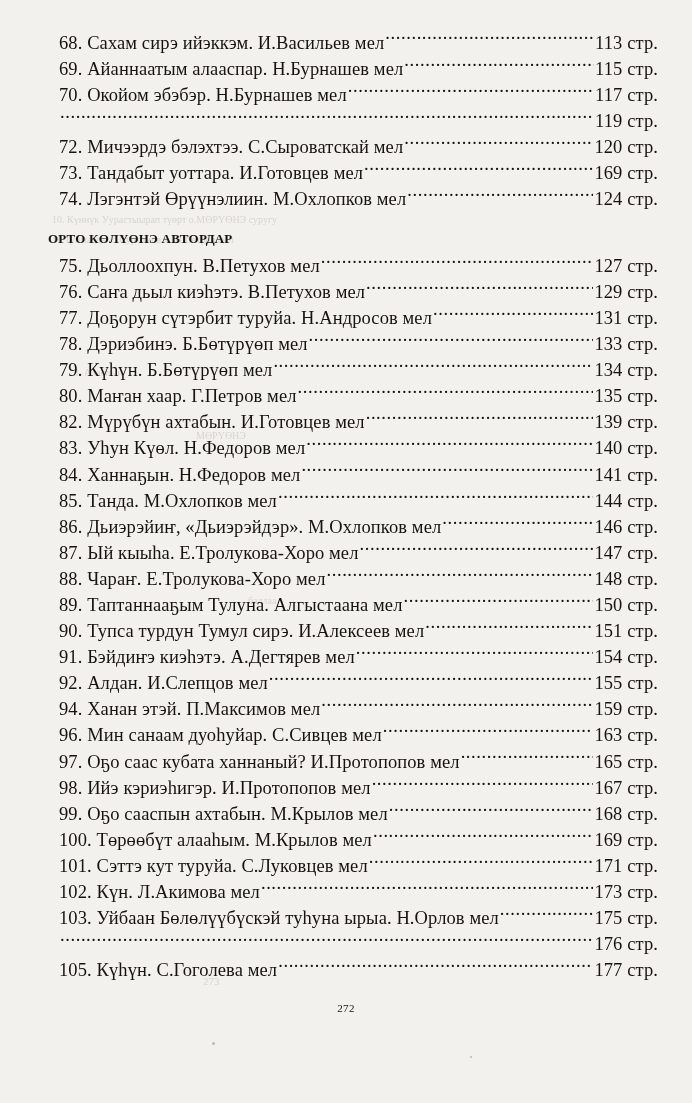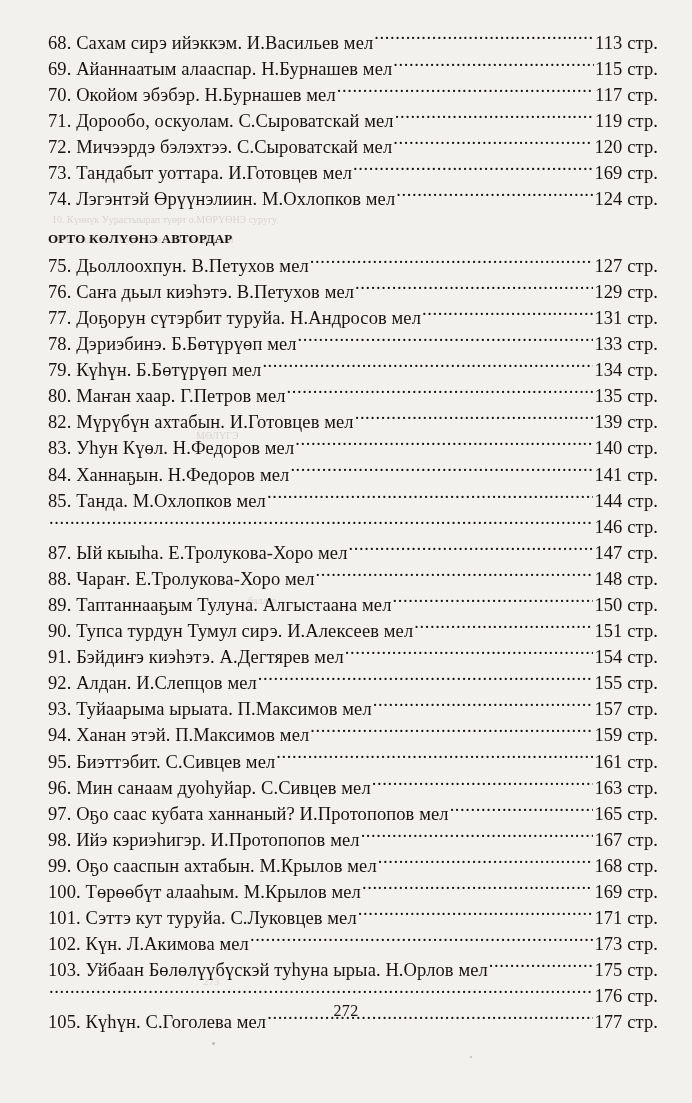--- a/index.html
+++ b/index.html
@@ -33,20 +33,21 @@
     list-style: none;
     margin: 0;
     padding: 0;
   }
   .toc-entry {
     display: flex;
     align-items: baseline;
     font-size: 18.5px;
     line-height: 25.6px;
     white-space: nowrap;
+    margin-left: 11px;
   }
   .toc-entry .label {
     flex: 0 0 auto;
     letter-spacing: 0.1px;
   }
   .toc-entry .leader {
     flex: 1 1 auto;
     overflow: hidden;
     margin: 0 1px;
     position: relative;
@@ -74,21 +75,21 @@
     margin-top: 13px;
     margin-bottom: 2px;
     letter-spacing: 0.2px;
   }
   .folio {
     position: absolute;
     left: 0;
     top: 1002px;
     width: 692px;
     text-align: center;
-    font-size: 16px;
+    font-size: 11px;
     color: #1a1712;
     letter-spacing: 0.4px;
   }
   
   .ghost {
     position: absolute;
     color: rgba(120, 112, 100, 0.22);
     font-size: 10px;
     font-family: "Liberation Serif", serif;
     white-space: nowrap;
@@ -108,21 +109,21 @@
   }
 </style>
 </head>
 <body>
 
 <div class="page">
 
   <div class="ghost g1">10. Күннүк Уурастыырап түөрт о.МӨРҮӨНЭ суругу</div>
   <div class="ghost g2">10.Туймаада. С.Суркомов м. Н.Петров мел</div>
   <div class="ghost g3">3. Аласпын</div>
-  <div class="ghost g4">МӨЛҮГЭ</div>
+  <div class="ghost g4">МӨРҮӨНЭ</div>
   <div class="ghost g5">баллаа</div>
   <div class="ghost g6">273</div>
 
   <div class="speck" style="left:212px; top:1042px; width:3px; height:3px;"></div>
   <div class="speck" style="left:470px; top:1056px; width:2px; height:2px;"></div>
 
   <div class="content">
     <ul class="toc-list" id="toc-list">
         <li class="toc-entry">
           <span class="label">68. Сахам сирэ ийэккэм. И.Васильев мел</span>
@@ -133,21 +134,20 @@
           <span class="label">69. Айаннаатым алааспар. Н.Бурнашев мел</span>
           <span class="leader"></span>
           <span class="page-num">115 стр.</span>
         </li>
         <li class="toc-entry">
           <span class="label">70. Окойом эбэбэр. Н.Бурнашев мел</span>
           <span class="leader"></span>
           <span class="page-num">117 стр.</span>
         </li>
         <li class="toc-entry">
-          <span class="label">71. Дорообо, оскуолам. С.Сыроватскай мел</span>
           <span class="leader"></span>
           <span class="page-num">119 стр.</span>
         </li>
         <li class="toc-entry">
           <span class="label">72. Мичээрдэ бэлэхтээ. С.Сыроватскай мел</span>
           <span class="leader"></span>
           <span class="page-num">120 стр.</span>
         </li>
         <li class="toc-entry">
           <span class="label">73. Тандабыт уоттара. И.Готовцев мел</span>
@@ -204,20 +204,21 @@
           <span class="label">84. Ханнаҕын. Н.Федоров мел</span>
           <span class="leader"></span>
           <span class="page-num">141 стр.</span>
         </li>
         <li class="toc-entry">
           <span class="label">85. Танда. М.Охлопков мел</span>
           <span class="leader"></span>
           <span class="page-num">144 стр.</span>
         </li>
         <li class="toc-entry">
+          <span class="label">86. Дьиэрэйиҥ, «Дьиэрэйдэр». М.Охлопков мел</span>
           <span class="leader"></span>
           <span class="page-num">146 стр.</span>
         </li>
         <li class="toc-entry">
           <span class="label">87. Ый кыыһа. Е.Тролукова-Хоро мел</span>
           <span class="leader"></span>
           <span class="page-num">147 стр.</span>
         </li>
         <li class="toc-entry">
           <span class="label">88. Чараҥ. Е.Тролукова-Хоро мел</span>
@@ -238,33 +239,23 @@
           <span class="label">91. Бэйдиҥэ киэһэтэ. А.Дегтярев мел</span>
           <span class="leader"></span>
           <span class="page-num">154 стр.</span>
         </li>
         <li class="toc-entry">
           <span class="label">92. Алдан. И.Слепцов мел</span>
           <span class="leader"></span>
           <span class="page-num">155 стр.</span>
         </li>
         <li class="toc-entry">
-          <span class="label">93. Туйаарыма ырыата. П.Максимов мел</span>
-          <span class="leader"></span>
-          <span class="page-num">157 стр.</span>
-        </li>
-        <li class="toc-entry">
           <span class="label">94. Ханан этэй. П.Максимов мел</span>
           <span class="leader"></span>
           <span class="page-num">159 стр.</span>
-        </li>
-        <li class="toc-entry">
-          <span class="label">95. Биэттэбит. С.Сивцев мел</span>
-          <span class="leader"></span>
-          <span class="page-num">161 стр.</span>
         </li>
         <li class="toc-entry">
           <span class="label">96. Мин санаам дуоһуйар. С.Сивцев мел</span>
           <span class="leader"></span>
           <span class="page-num">163 стр.</span>
         </li>
         <li class="toc-entry">
           <span class="label">97. Оҕо саас кубата ханнаный? И.Протопопов мел</span>
           <span class="leader"></span>
           <span class="page-num">165 стр.</span>

